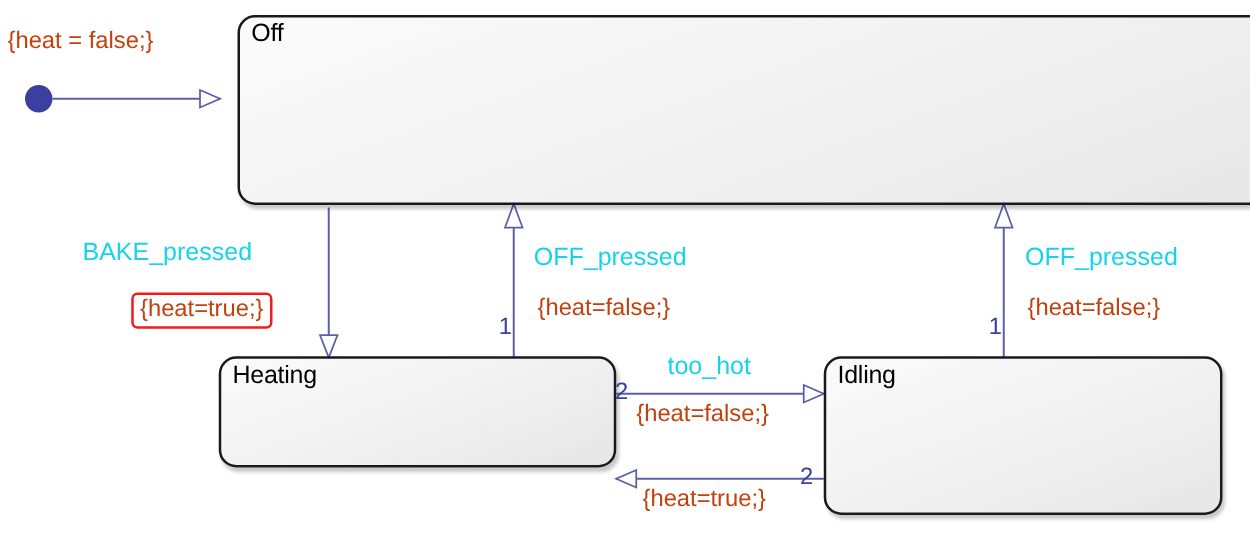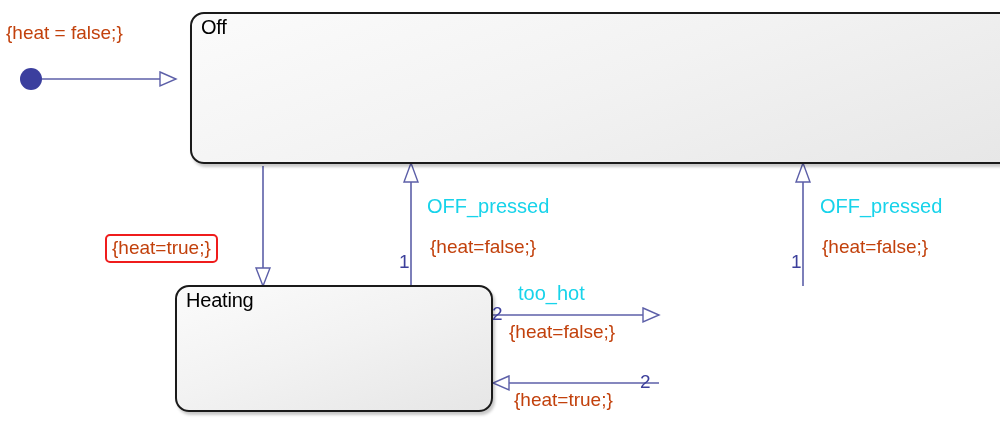--- a/index.html
+++ b/index.html
@@ -108,37 +108,41 @@
     <g>
       <line x1="659" y1="383" x2="493" y2="383" stroke="#5c5fa8" stroke-width="1.6"></line>
       <polygon points="509,376 493,383 509,390" fill="#ffffff" stroke="#5c5fa8" stroke-width="1.4"></polygon>
     </g>
   </svg>
 
   <div class="state-box" style="left:190px; top:12px; width:868px; height:152px;">
     <span class="state-label">Off</span>
   </div>
 
-  <div class="state-box" style="left:175px; top:285px; width:318px; height:127px;">
+  <div class="state-box" style="left:175px; top:285px; width:318px; height:89px;">
     <span class="state-label">Heating</span>
   </div>
 
+  <div class="state-box" style="left:659px; top:285px; width:319px; height:127px;">
+    <span class="state-label">Idling</span>
+  </div>
 
   <div class="lbl lbl-action" style="left:6px; top:22px;">{heat = false;}</div>
 
+  <div class="lbl lbl-event" style="left:66px; top:191px;">BAKE_pressed</div>
   <div class="lbl lbl-action lbl-highlight" style="left:105px; top:234px;">{heat=true;}</div>
 
   <div class="lbl lbl-event" style="left:427px; top:195px;">OFF_pressed</div>
   <div class="lbl lbl-action" style="left:430px; top:236px;">{heat=false;}</div>
   <div class="lbl lbl-prio" style="left:399px; top:251px;">1</div>
 
   <div class="lbl lbl-event" style="left:820px; top:195px;">OFF_pressed</div>
   <div class="lbl lbl-action" style="left:822px; top:236px;">{heat=false;}</div>
   <div class="lbl lbl-prio" style="left:791px; top:251px;">1</div>
 
-  <div class="lbl lbl-event" style="left:518px; top:282px;">too_hot</div>
+  <div class="lbl lbl-event" style="left:534px; top:282px;">too_hot</div>
   <div class="lbl lbl-action" style="left:509px; top:321px;">{heat=false;}</div>
   <div class="lbl lbl-prio" style="left:492px; top:303px;">2</div>
 
   <div class="lbl lbl-action" style="left:514px; top:389px;">{heat=true;}</div>
   <div class="lbl lbl-prio" style="left:640px; top:371px;">2</div>
 
 </div>
 
 </body></html>

